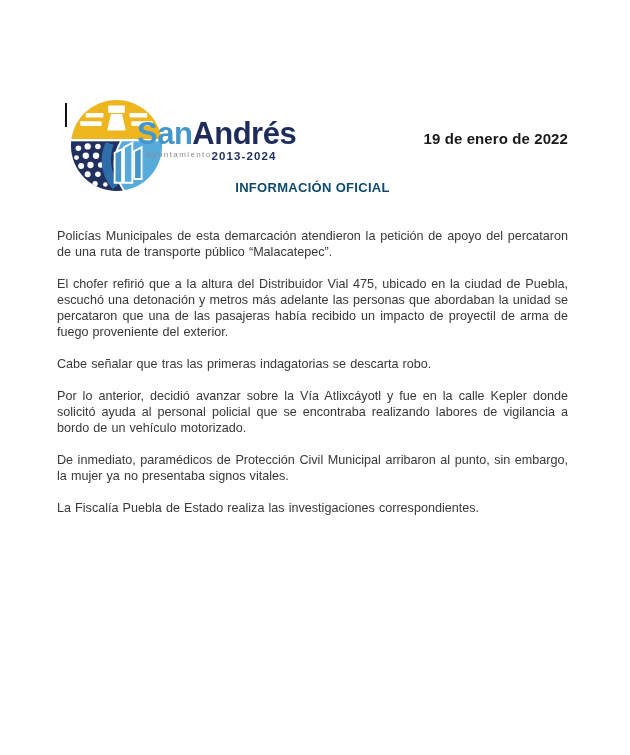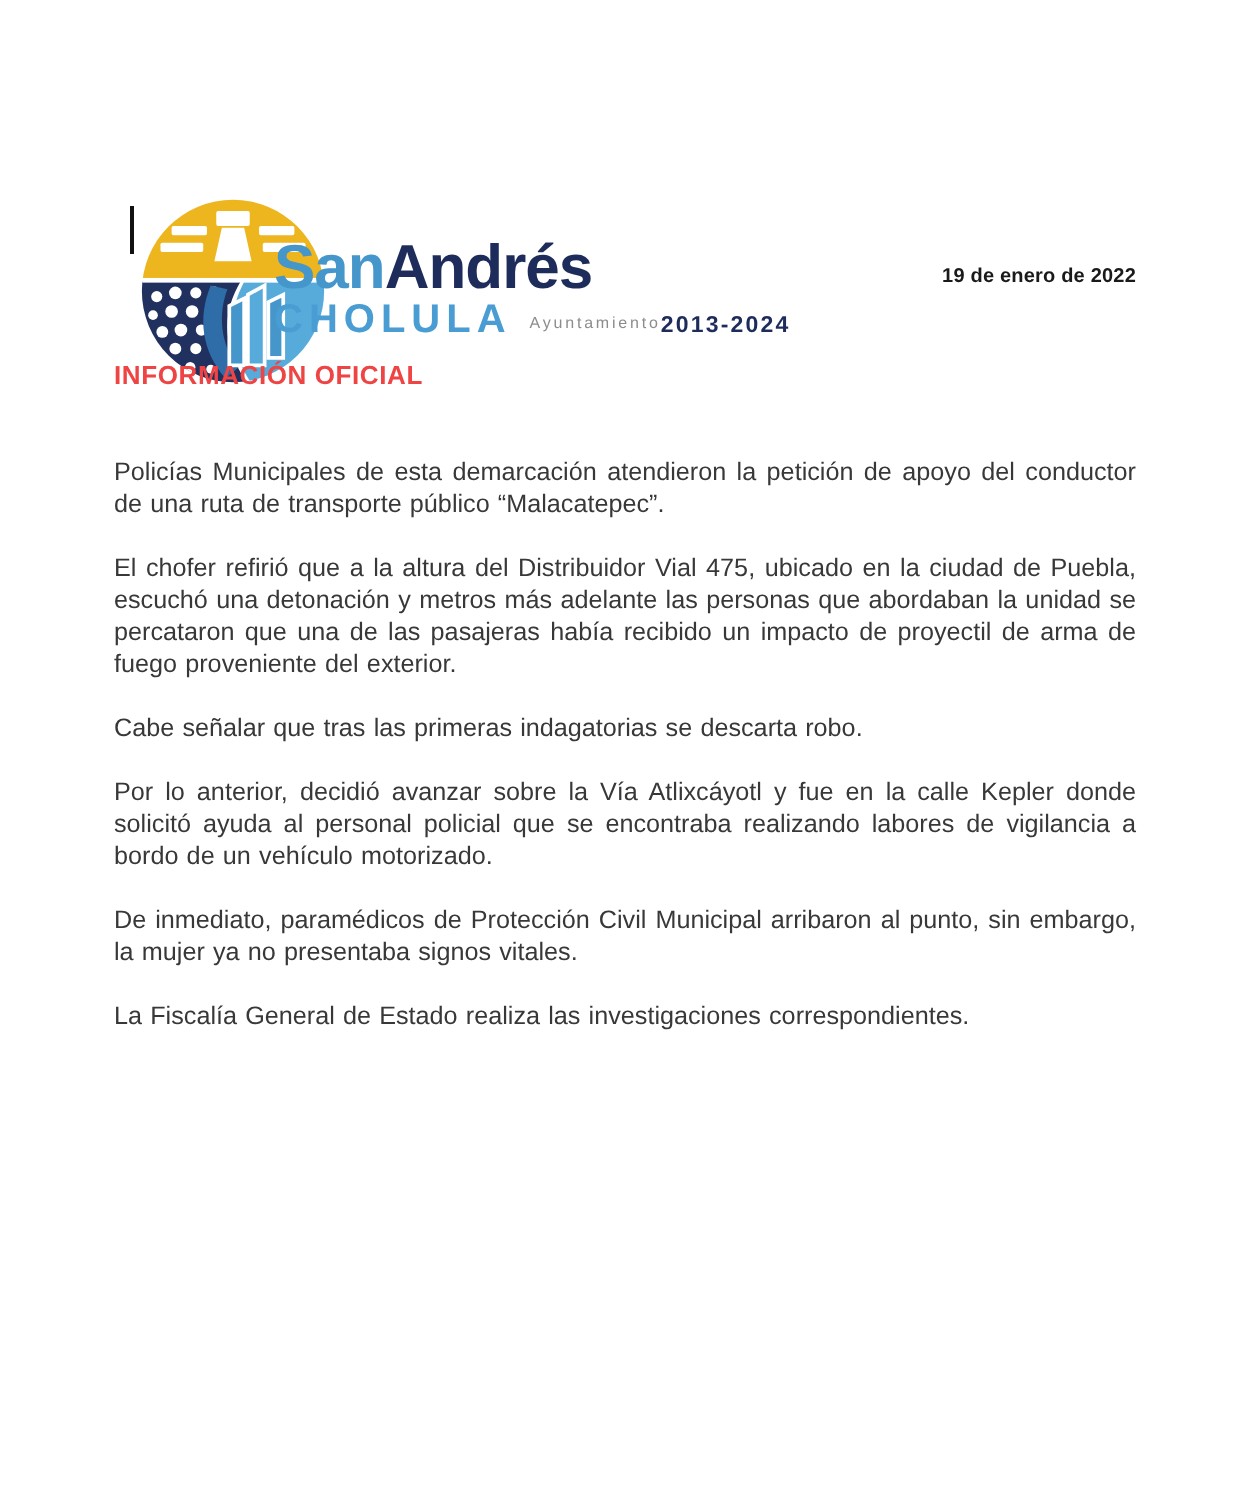--- a/index.html
+++ b/index.html
@@ -76,37 +76,38 @@
     color: #1E2C5B;
     letter-spacing: 1.1px;
     line-height: 13px;
   }
   
   .dateblock {
     position: absolute;
     right: 62px;
     top: 131px;
     text-align: left;
-    font-size: 10px;
+    font-size: 15px;
     font-weight: bold;
     color: #1a1a1a;
     line-height: 16.5px;
     letter-spacing: 0.1px;
   }
   
   .doc-title {
     position: absolute;
     left: 57px;
     top: 180px;
     width: 511px;
     margin: 0;
+    text-align: center;
     font-size: 13px;
     font-weight: bold;
     letter-spacing: 0.3px;
-    color: #ef4444;
+    color: #0c4a6e;
   }
   
   .doc-body {
     position: absolute;
     left: 57px;
     top: 228px;
     width: 511px;
     font-size: 12.6px;
     line-height: 16px;
     text-align: justify;
@@ -176,37 +177,36 @@
           <path d="M48,58 L56,54 L56,90 L48,90 Z" fill="#4496CB"></path>
           <path d="M58,52 L67,47 L67,90 L58,90 Z" fill="#57ABDB"></path>
           <path d="M69,56 L77,52 L77,86 L69,86 Z" fill="#4496CB"></path>
         </g>
       </g>
     </svg>
 
     <div class="wordmark">
       <div class="brand-line"><span class="brand-san">San</span><span class="brand-andres">Andrés</span></div>
       <div class="brand-sub">
-        <span class="brand-cholula">CHOLULA</span>
         <span class="brand-gov">
           <span class="brand-ayto">Ayuntamiento</span>
           <span class="brand-term">2013-2024</span>
         </span>
       </div>
     </div>
   </div>
 
   <div class="dateblock">
     <div>19 de enero de 2022</div>
   </div>
 
   <h1 class="doc-title">INFORMACIÓN OFICIAL</h1>
 
   <div class="doc-body">
-    <p>Policías Municipales de esta demarcación atendieron la petición de apoyo del conductor de una ruta de transporte público “Malacatepec”.</p>
+    <p>Policías Municipales de esta demarcación atendieron la petición de apoyo del percataron de una ruta de transporte público “Malacatepec”.</p>
     <p>El chofer refirió que a la altura del Distribuidor Vial 475, ubicado en la ciudad de Puebla, escuchó una detonación y metros más adelante las personas que abordaban la unidad se percataron que una de las pasajeras había recibido un impacto de proyectil de arma de fuego proveniente del exterior.</p>
     <p>Cabe señalar que tras las primeras indagatorias se descarta robo.</p>
     <p>Por lo anterior, decidió avanzar sobre la Vía Atlixcáyotl y fue en la calle Kepler donde solicitó ayuda al personal policial que se encontraba realizando labores de vigilancia a bordo de un vehículo motorizado.</p>
     <p>De inmediato, paramédicos de Protección Civil Municipal arribaron al punto, sin embargo, la mujer ya no presentaba signos vitales.</p>
-    <p>La Fiscalía General de Estado realiza las investigaciones correspondientes.</p>
+    <p>La Fiscalía Puebla de Estado realiza las investigaciones correspondientes.</p>
   </div>
 
 </div>
 
 </body></html>

